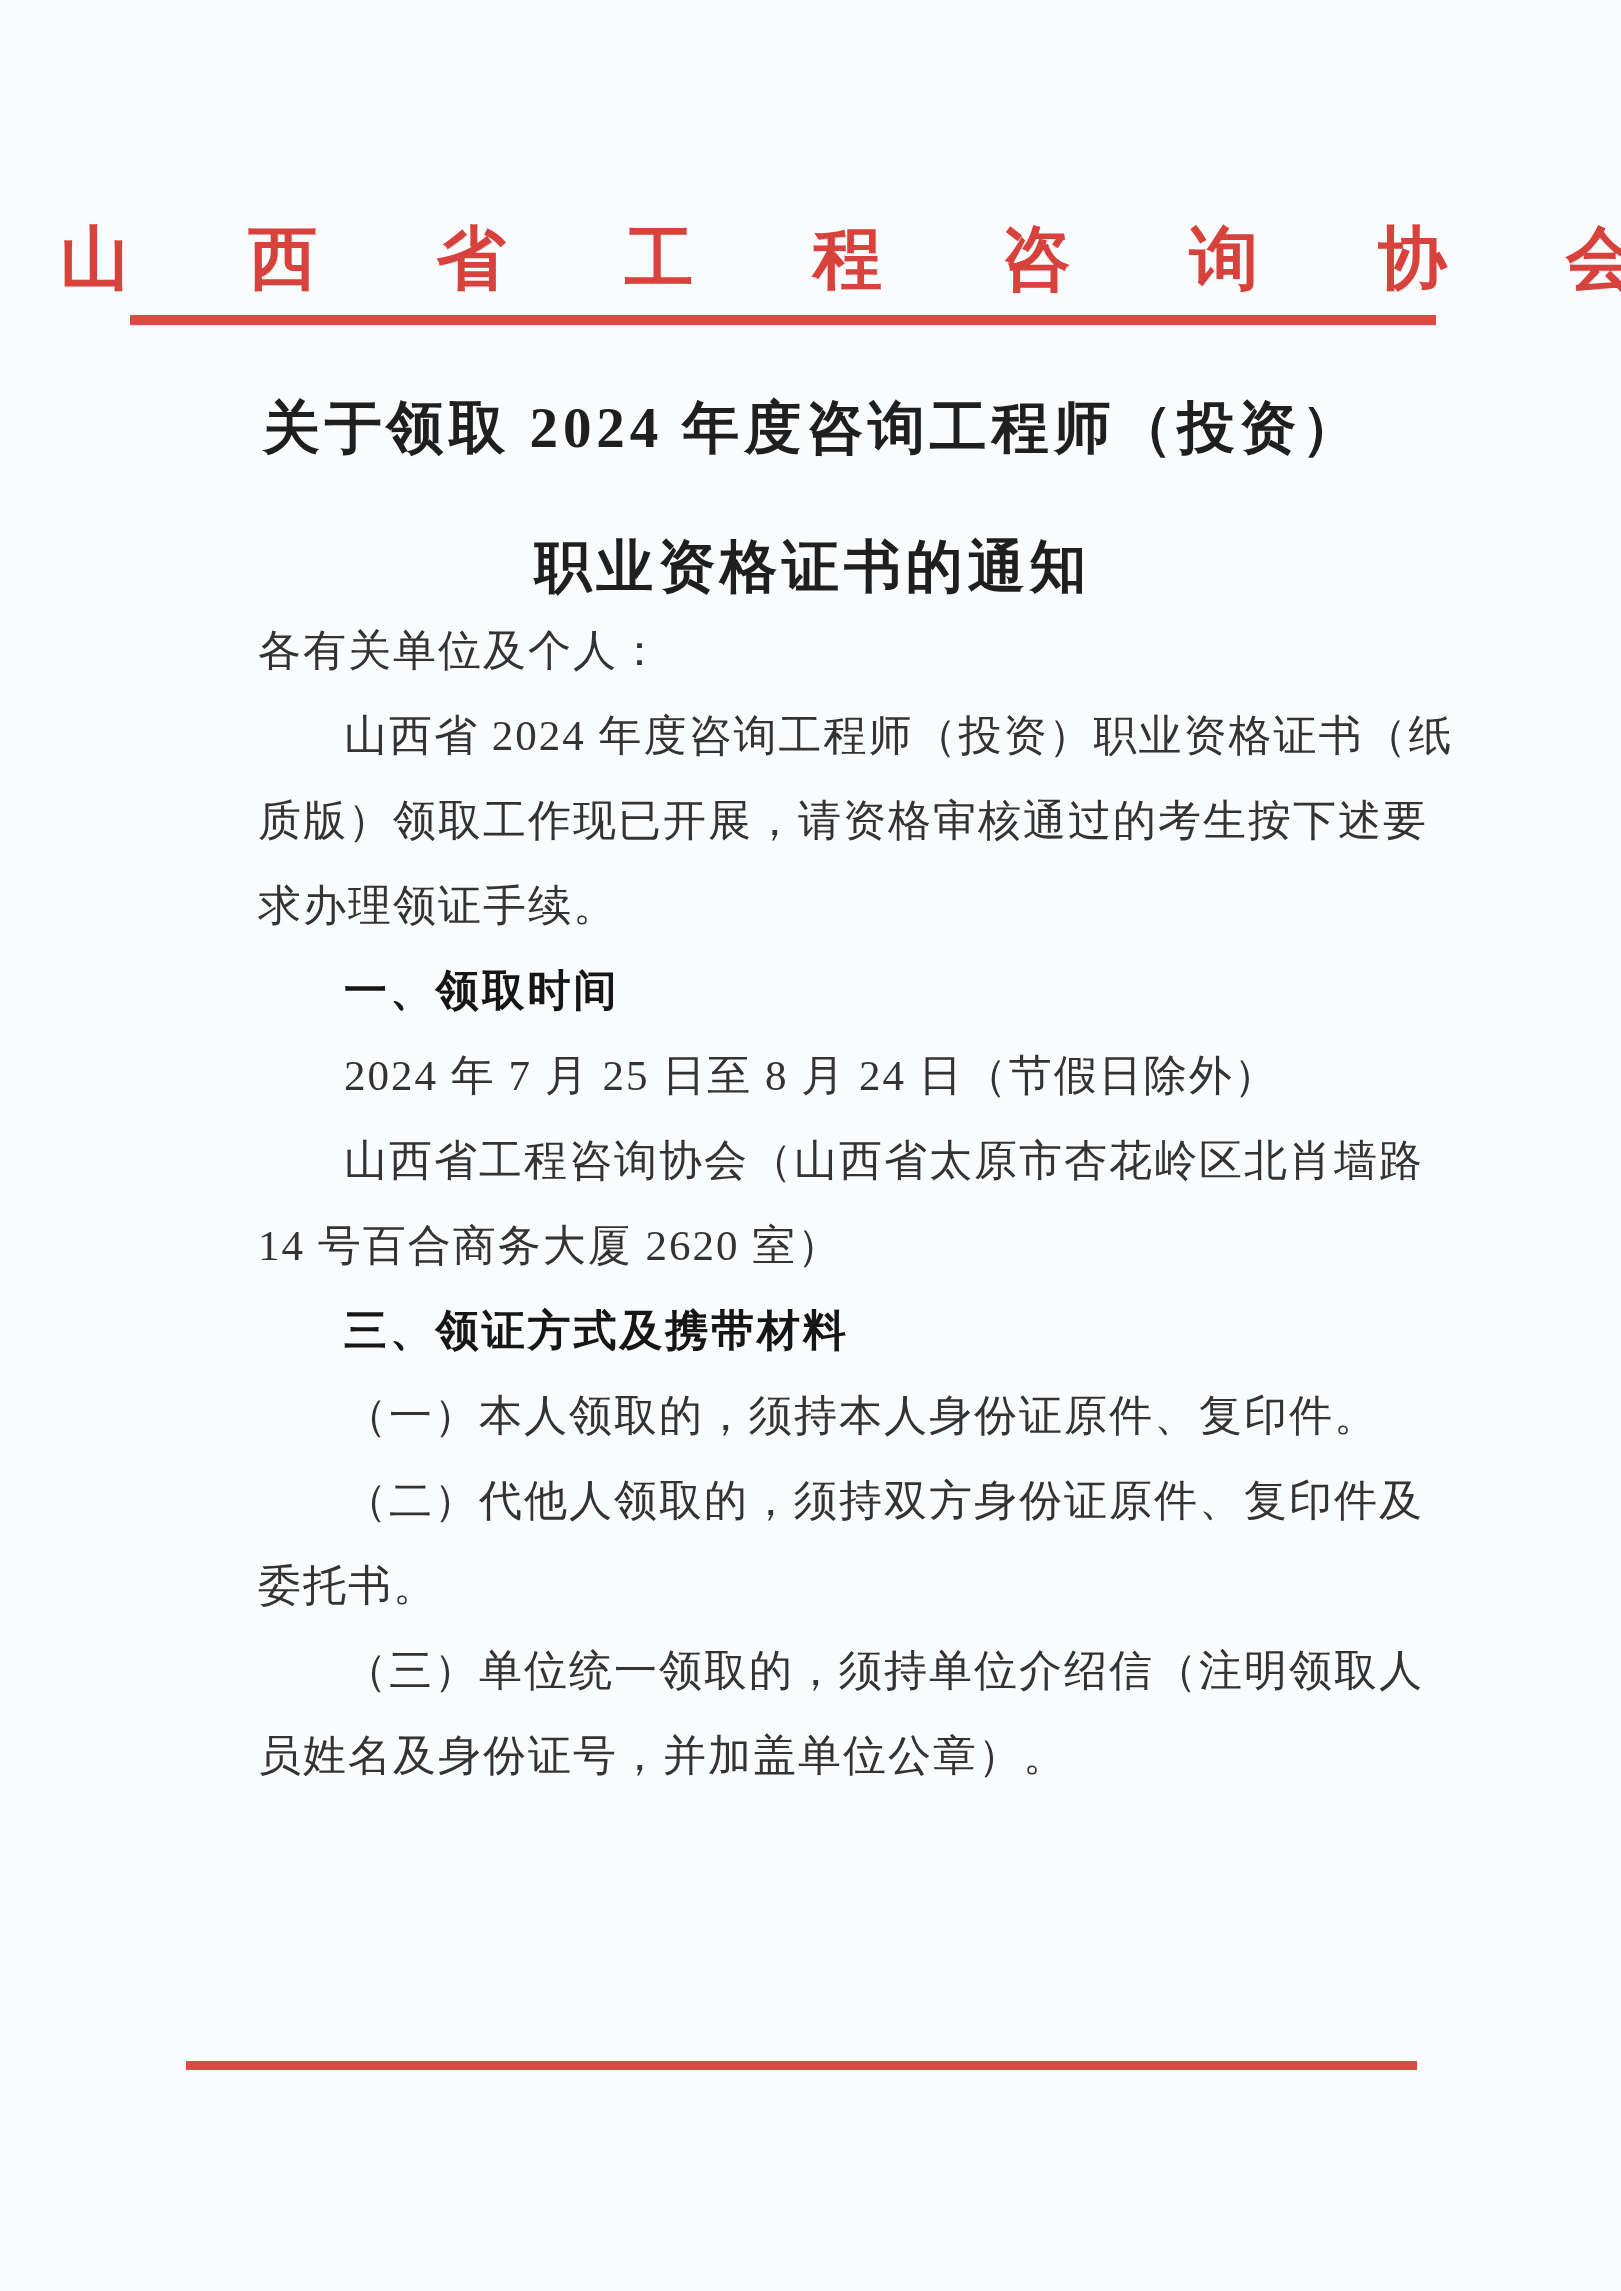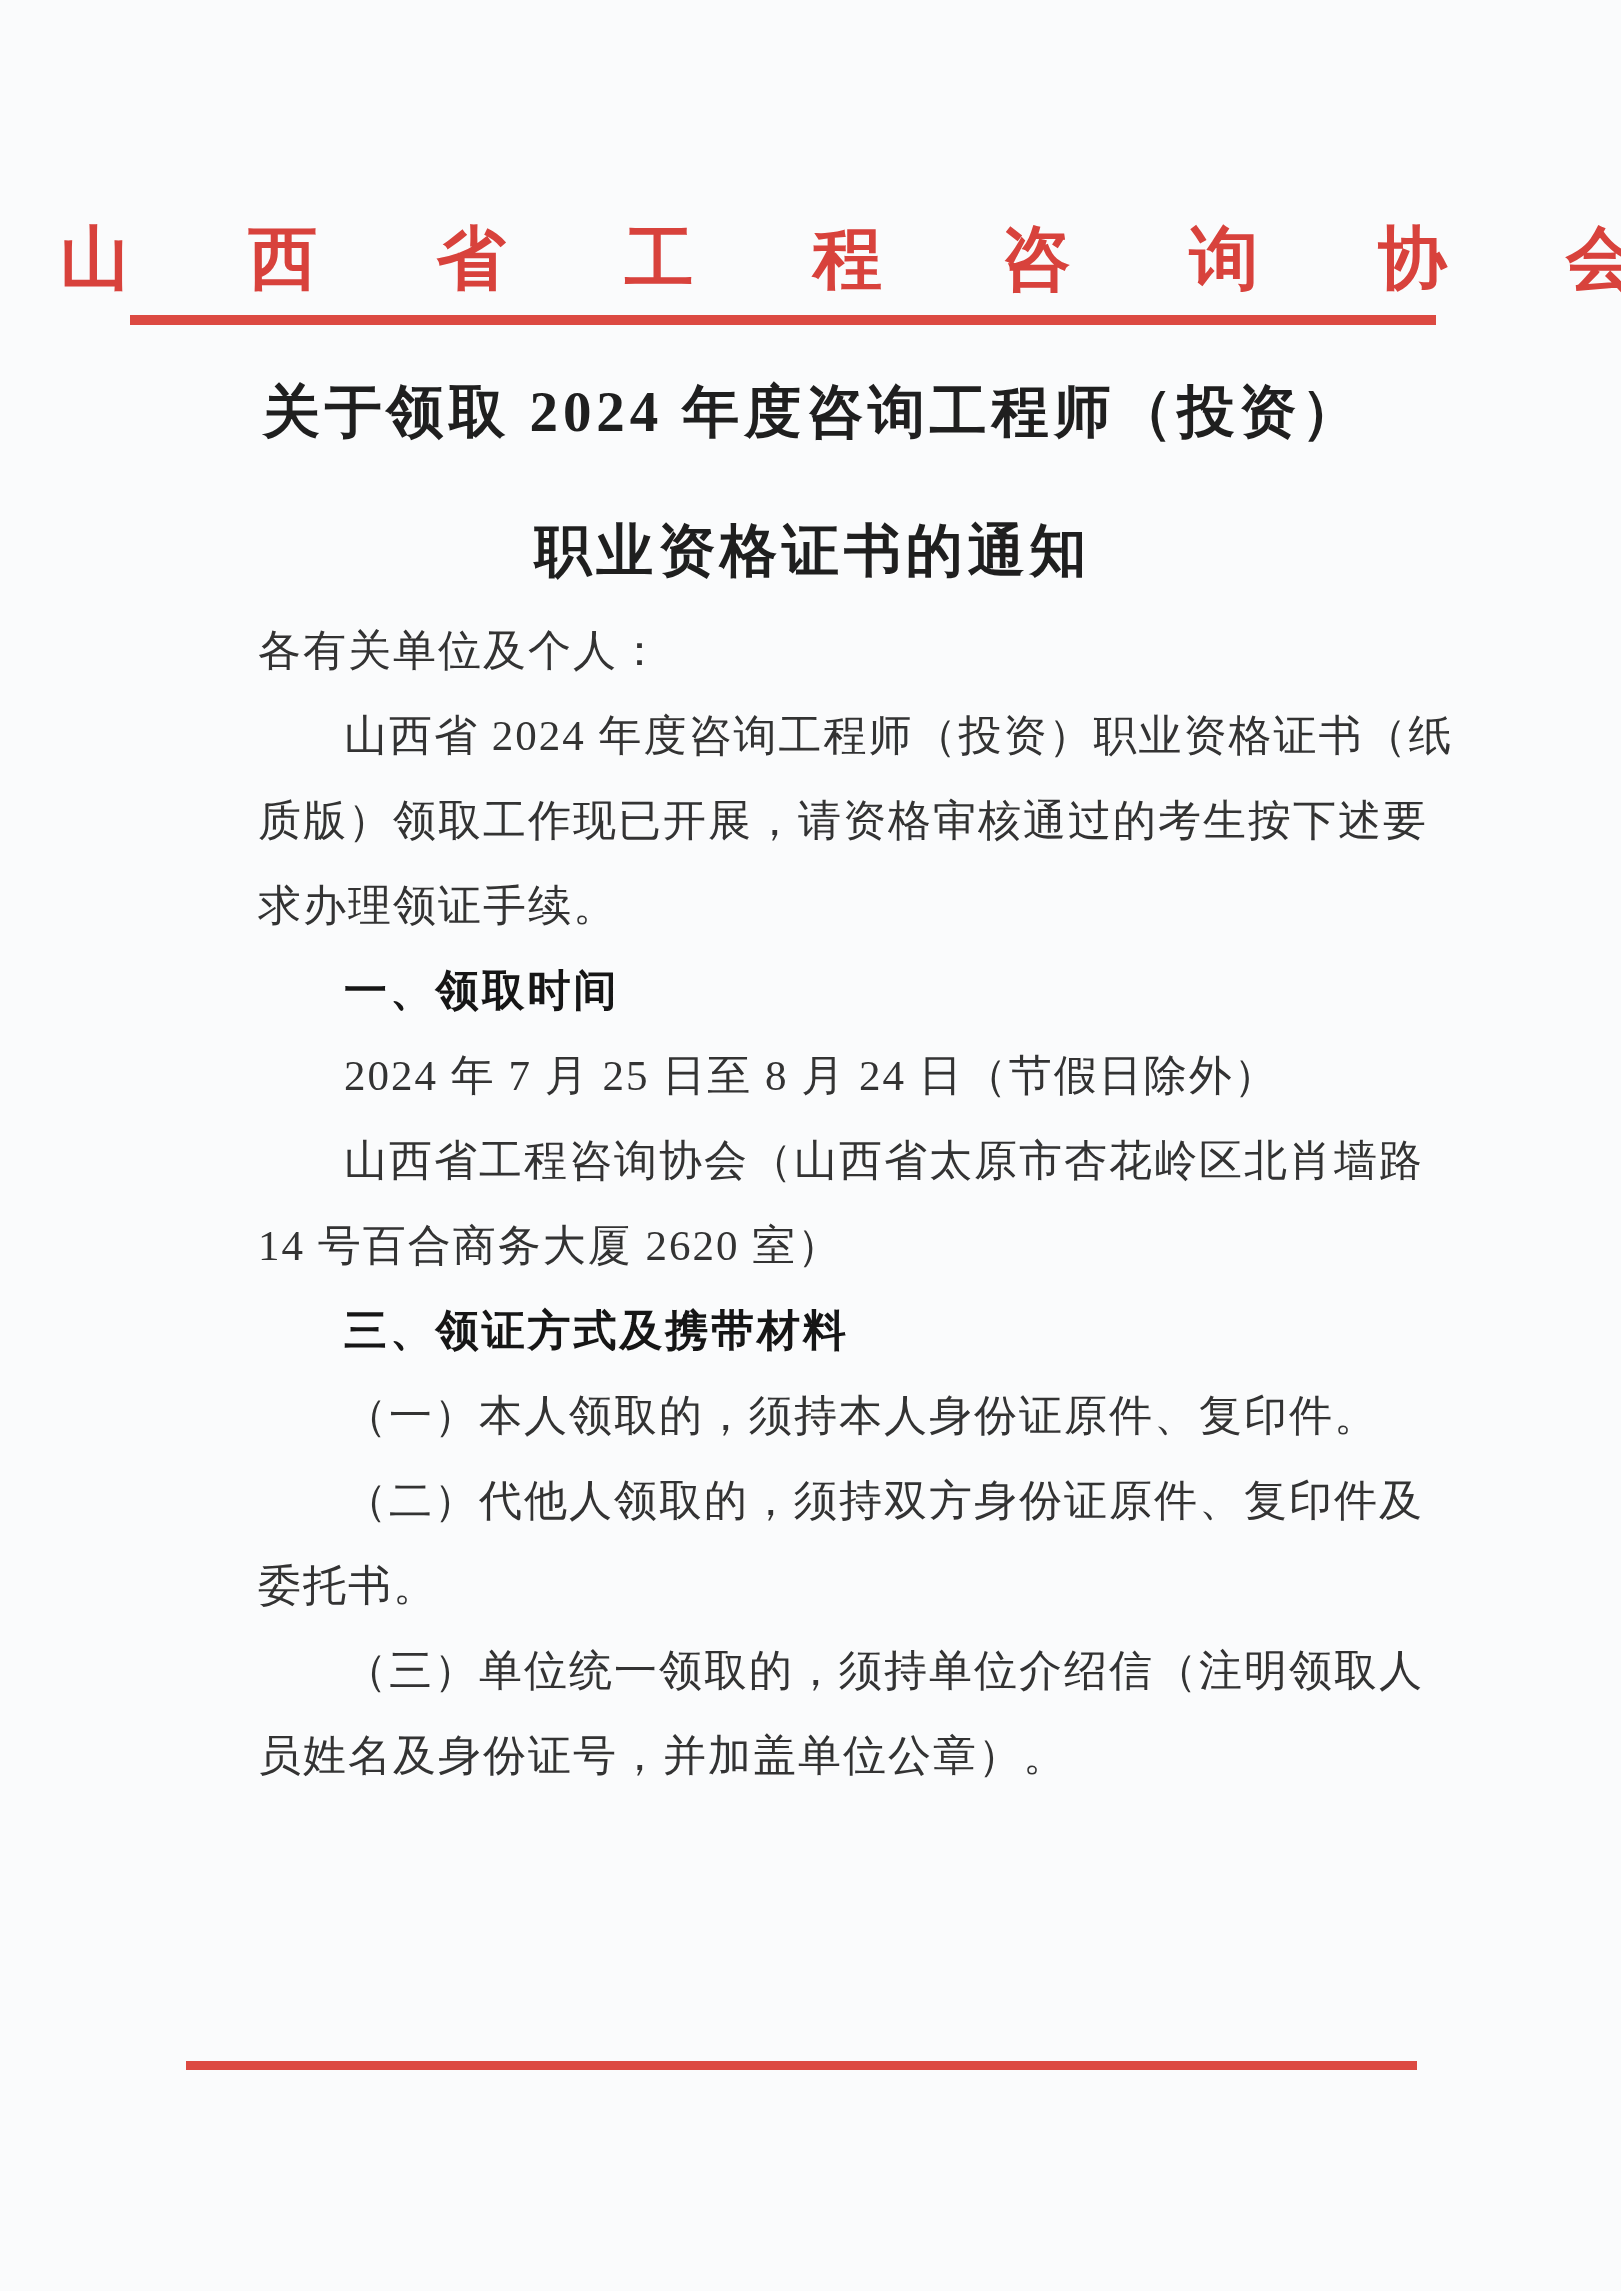--- a/index.html
+++ b/index.html
@@ -57,20 +57,21 @@
     width: 100%;
     text-align: center;
     font-family: "Liberation Serif", serif;
     font-weight: 700;
     font-size: 57px;
     line-height: 71px;
     color: var(--title-dark);
     letter-spacing: 4.9px;
     padding-left: 4.9px;
     white-space: nowrap;
+    margin-top: 16px;
   }
   .doc-title.line1 { top: 376px; }
   .doc-title.line2 { top: 515px; }
   .doc-body {
     position: absolute;
     top: 608px;
     left: 258px;
     width: 1176px;
     font-family: "Liberation Serif", serif;
     font-size: 43px;

